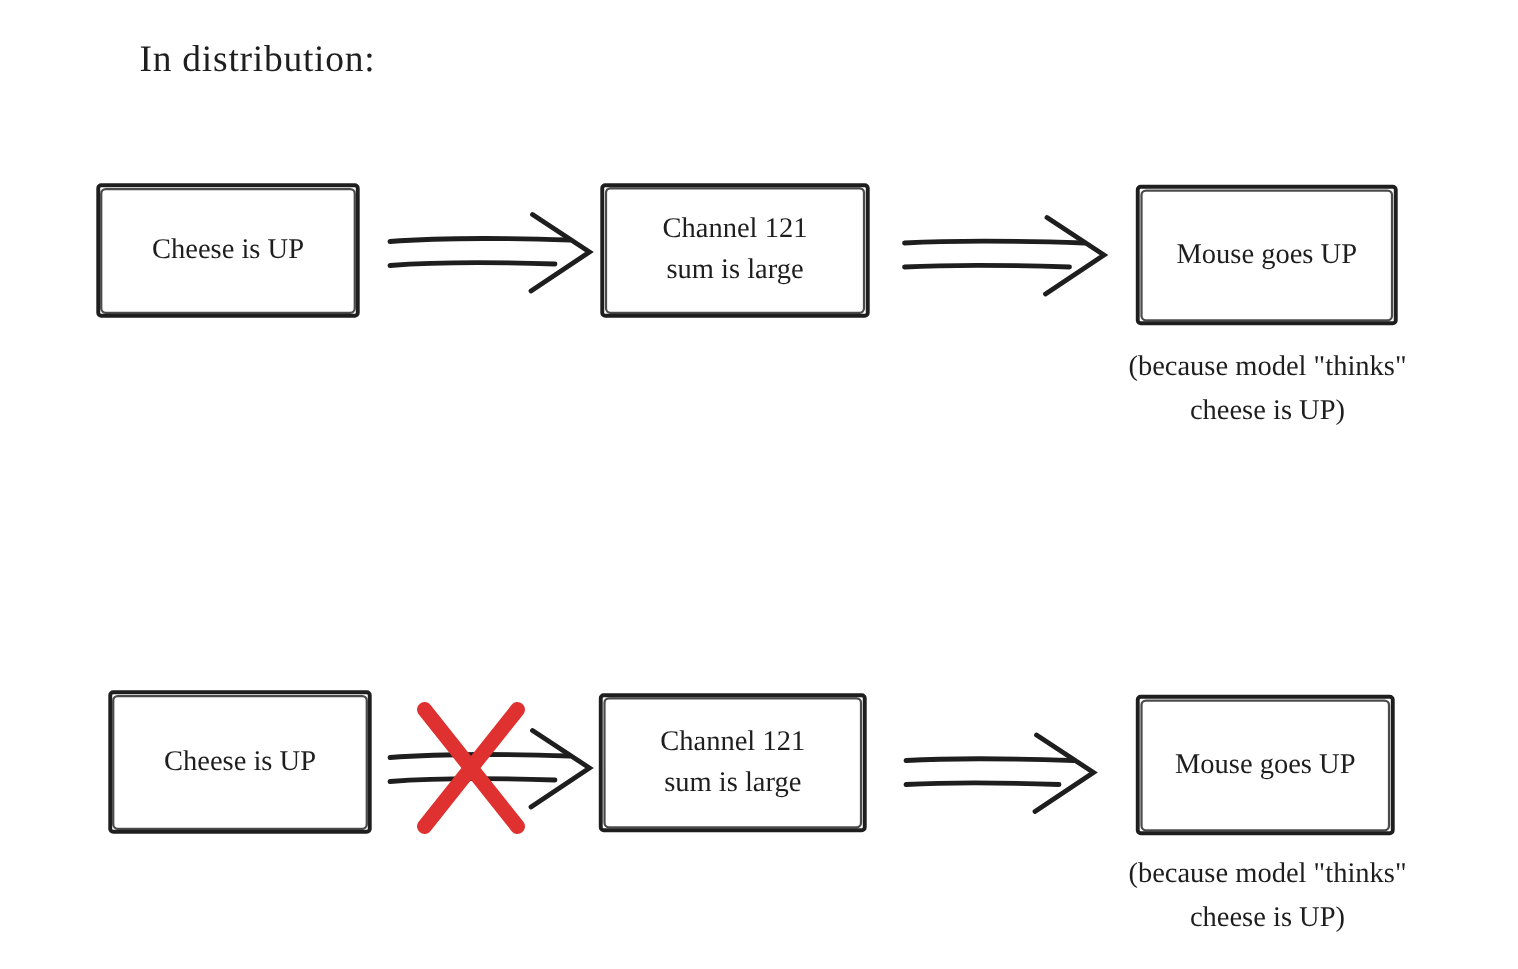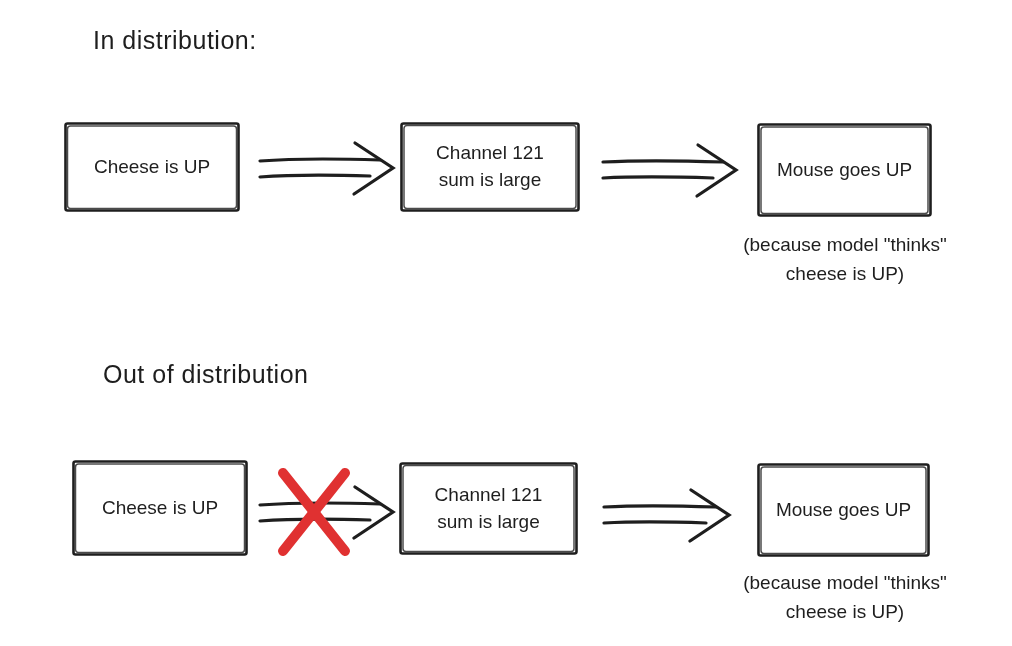--- a/index.html
+++ b/index.html
@@ -1,20 +1,20 @@
 <!DOCTYPE html>
 <html style="--stroke: #1e1e1e; --red: #e03131; --bg: #ffffff;"><head>
 <meta charset="utf-8">
 <style>
   html,body { margin:0; padding:0; background:#ffffff; }
   .canvas {
     position:relative; width:1012px; height:646px; overflow:hidden;
     background: var(--bg, #ffffff);
     color: var(--stroke, #1e1e1e);
-    font-family: Liberation Sans, sans-serif;
+    font-family: Liberation Serif, serif;
   }
   .section-title {
     position:absolute; font-size:25px; letter-spacing:0.5px; white-space:nowrap;
   }
   .sketch-box {
     position:absolute; display:flex; align-items:center; justify-content:center;
   }
   .box-border { position:absolute; left:0; top:0; width:100%; height:100%; }
   .box-border rect { fill:none; stroke:currentColor; stroke-width:2.6; }
   .box-border rect.rough { stroke-width:1.5; opacity:0.8; }
@@ -73,21 +73,20 @@
     <svg class="box-border" viewBox="0 0 177 96" preserveAspectRatio="none">
       <rect x="2.5" y="2.5" width="172" height="91" rx="2"></rect>
       <rect x="5" y="5" width="167" height="86.5" rx="3" class="rough"></rect>
     </svg>
     <span class="box-label">Mouse goes UP</span>
   </div>
 
   <div class="caption" style="left:703px;top:230px;width:284px">(because model "thinks"
 cheese is UP)</div>
 
-  <div class="section-title" style="left:103px;top:360px">Out of distribution</div>
 
   <div class="sketch-box" style="left:71px;top:459px;width:178px;height:98px">
     <svg class="box-border" viewBox="0 0 178 98" preserveAspectRatio="none">
       <rect x="2.5" y="2.5" width="173" height="93" rx="2"></rect>
       <rect x="4.5" y="5" width="169" height="88.5" rx="3" class="rough"></rect>
     </svg>
     <span class="box-label">Cheese is UP</span>
   </div>
 
   <svg class="arrow-svg" style="left:254px;top:480px" width="144" height="64" viewBox="0 0 144 64">

